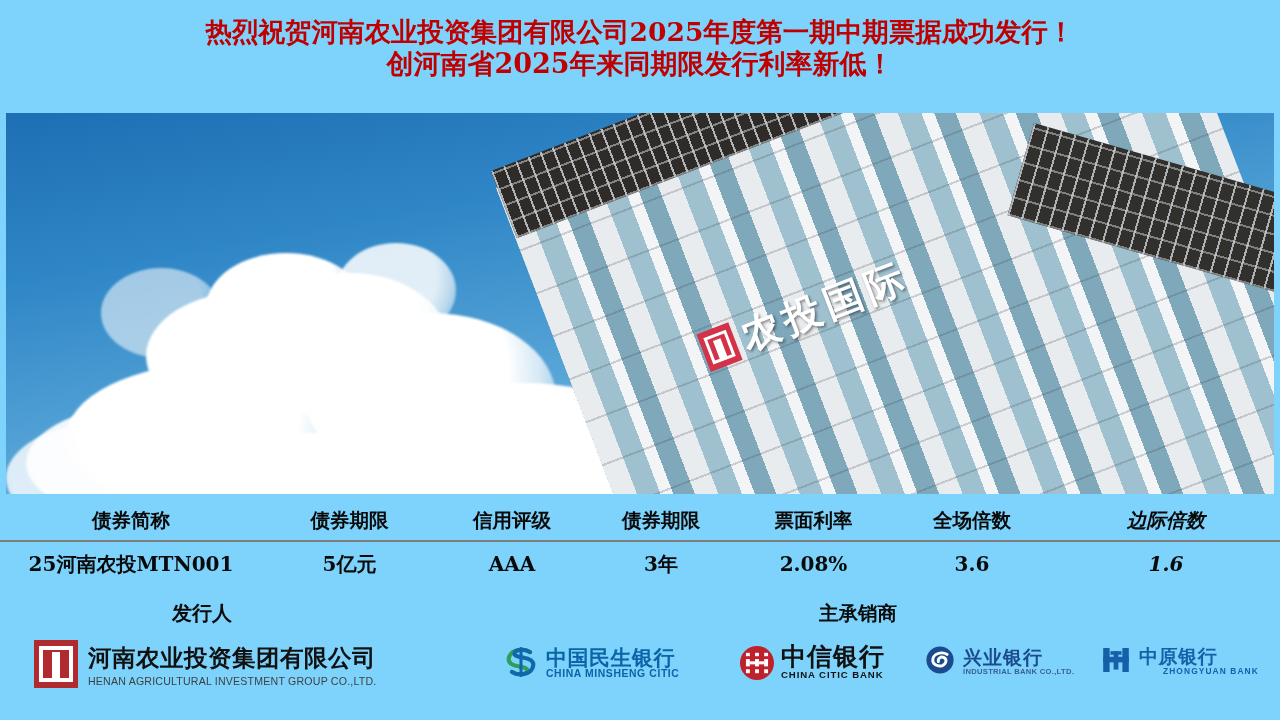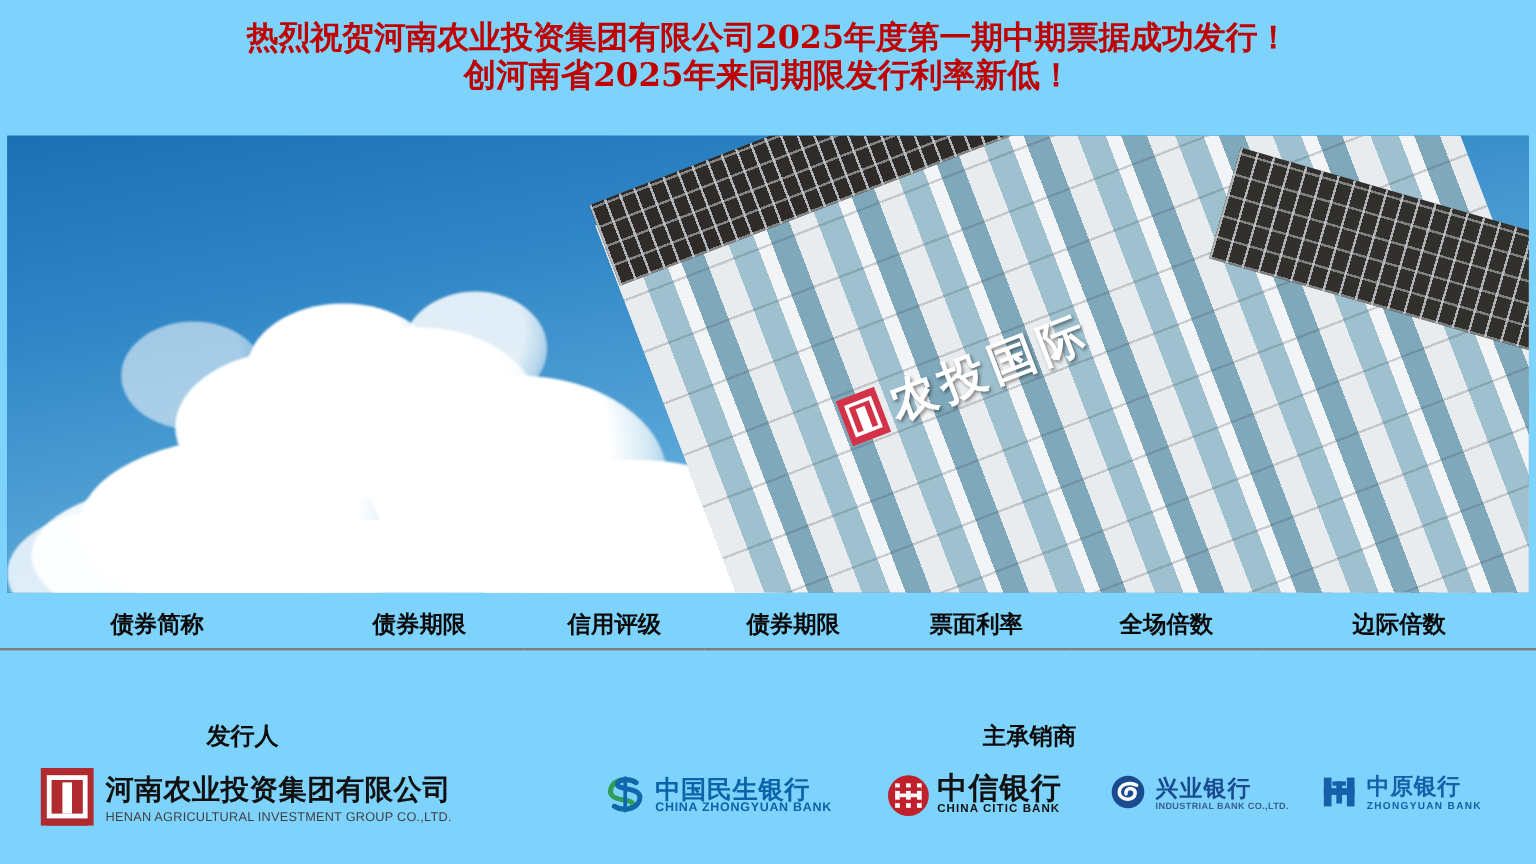--- a/index.html
+++ b/index.html
@@ -213,21 +213,21 @@
     white-space: nowrap;
   }
   .thead .tcell { border-bottom: 2px solid #7d7d7d; }
   
   .col0 { width: 262px; }
   .col1 { width: 175px; }
   .col2 { width: 150px; }
   .col3 { width: 148px; }
   .col4 { width: 157px; }
   .col5 { width: 160px; }
-  .col6 { width: 228px; }
+  .col6 { width: 228px; font-style: italic; }
   .tbody .tcell { border-bottom: none; }
 
   
   .role-issuer {
     position: absolute;
     left: 112px; top: 600px;
     width: 180px;
     text-align: center;
     font-size: 20px; font-weight: bold; color: #0b0b0b;
     font-family: "DejaVu Serif","Liberation Serif",serif;
@@ -316,21 +316,21 @@
   
   #bank-industrial { left: 924px; }
   #bank-industrial .bank-mark { width: 32px; height: 32px; }
   #bank-industrial .bank-cn { font-size: 19px; color: #1b4b8f; letter-spacing: 1px; }
   #bank-industrial .bank-en { font-size: 7.6px; color: #3a5f94; letter-spacing: .3px; }
 
   
   #bank-zhongyuan { left: 1100px; }
   #bank-zhongyuan .bank-mark { width: 32px; height: 32px; }
   #bank-zhongyuan .bank-cn { font-size: 19px; color: #1560a8; letter-spacing: .6px; }
-  #bank-zhongyuan .bank-en { font-size: 8.4px; color: #1560a8; letter-spacing: 1.1px; }
+  #bank-zhongyuan .bank-en { font-size: 8.4px; color: #1560a8; letter-spacing: 1.1px; margin-left: 24px; }
 </style>
 </head>
 <body>
 
 <div id="page">
 
   <div class="headline-block">
     <div class="headline-line l1">热烈祝贺河南农业投资集团有限公司2025年度第一期中期票据成功发行！</div>
     <div class="headline-line l2">创河南省2025年来同期限发行利率新低！</div>
   </div>
@@ -367,20 +367,29 @@
   <div class="table">
     <div class="trow thead">
       <div class="tcell col0">债券简称</div>
       <div class="tcell col1">债券期限</div>
       <div class="tcell col2">信用评级</div>
       <div class="tcell col3">债券期限</div>
       <div class="tcell col4">票面利率</div>
       <div class="tcell col5">全场倍数</div>
       <div class="tcell col6">边际倍数</div>
     </div>
+    <div class="trow tbody">
+      <div class="tcell col0">25河南农投MTN001</div>
+      <div class="tcell col1">5亿元</div>
+      <div class="tcell col2">AAA</div>
+      <div class="tcell col3">3年</div>
+      <div class="tcell col4">2.08%</div>
+      <div class="tcell col5">3.6</div>
+      <div class="tcell col6">1.6</div>
+    </div>
   </div>
 
   <div class="role-issuer">发行人</div>
   <div class="role-underwriters">主承销商</div>
 
   <div class="logo-row">
 
     <div class="issuer-logo">
       <div class="seal">
         <div class="scap"></div>
@@ -397,21 +406,21 @@
     <div class="bank" id="bank-minsheng">
       <div class="bank-mark">
         <svg class="ms-glyph" viewBox="0 0 40 40">
           <path d="M30 9 C22 4 10 6 7 14 C4 22 12 24 18 25 C24 26 28 27 27 30 C26 34 16 35 10 31" fill="none" stroke="#2f9e5a" stroke-width="4.6" stroke-linecap="round"></path>
           <path d="M10 31 C18 36 30 34 33 26 C36 18 28 16 22 15 C16 14 12 13 13 10 C14 6 24 5 30 9" fill="none" stroke="#1067ab" stroke-width="4.6" stroke-linecap="round"></path>
           <path d="M20 5 L20 35" stroke="#1067ab" stroke-width="3.4" stroke-linecap="round"></path>
         </svg>
       </div>
       <div class="bank-txt">
         <div class="bank-cn">中国民生银行</div>
-        <div class="bank-en">CHINA ZHONGYUAN BANK</div>
+        <div class="bank-en">CHINA MINSHENG CITIC</div>
       </div>
     </div>
 
     <div class="bank" id="bank-citic">
       <div class="bank-mark">
         <svg class="citic-glyph" viewBox="0 0 40 40">
           <rect x="7" y="8" width="4.6" height="24" fill="#ffffff"></rect>
           <rect x="17.7" y="8" width="4.6" height="24" fill="#ffffff"></rect>
           <rect x="28.4" y="8" width="4.6" height="24" fill="#ffffff"></rect>
           <rect x="7" y="12" width="26" height="3.4" fill="#c0202b"></rect>

